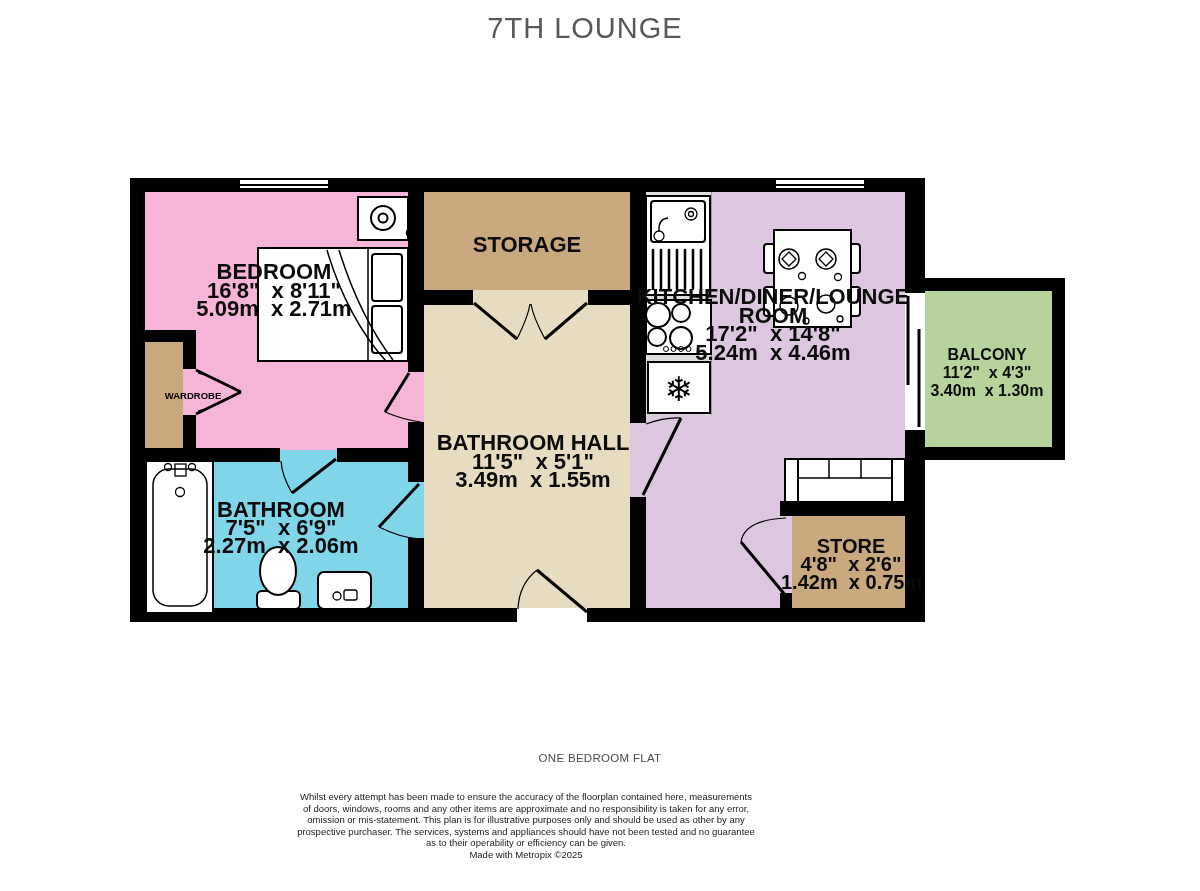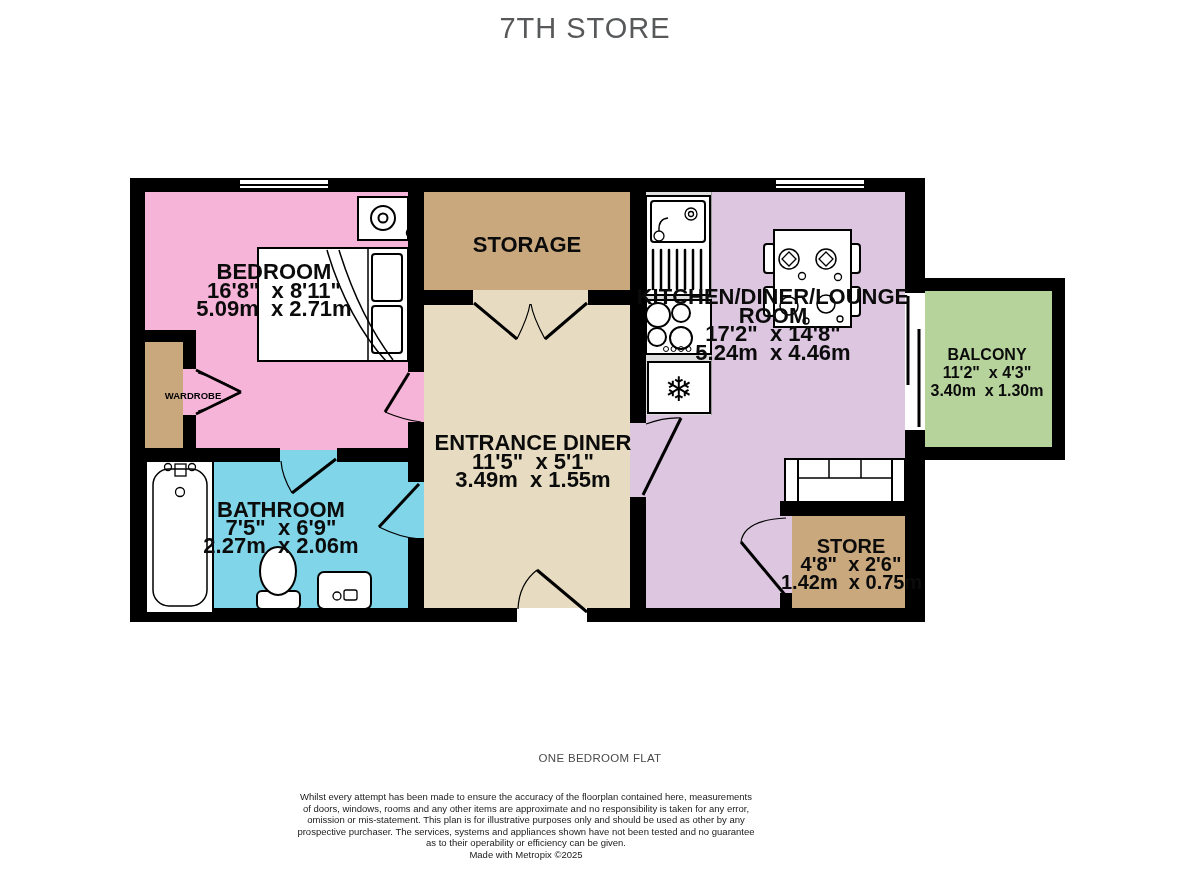--- a/index.html
+++ b/index.html
@@ -21,21 +21,21 @@
                   font-size:11.5px;color:#4a4a4a;letter-spacing:.3px;}
   #disclaimer{position:absolute;left:0;top:791px;width:1052px;text-align:center;
               font-size:9.5px;line-height:11.6px;color:#1a1a1a;}
   svg{position:absolute;left:0;top:0;pointer-events:none;}
 </style>
 </head>
 <body>
 
 <div id="page">
 
-  <div id="title">7TH STORE</div>
+  <div id="title">7TH LOUNGE</div>
 
   <div class="fill" style="left: 145px; top: 192px; width: 279px; height: 258px; background: rgb(246, 180, 216);"></div>
   <div class="fill" style="left: 145px; top: 450px; width: 279px; height: 158px; background: rgb(128, 213, 232);"></div>
   <div class="fill" style="left: 424px; top: 192px; width: 222px; height: 416px; background: rgb(231, 220, 193);"></div>
   <div class="fill" style="left: 424px; top: 192px; width: 206px; height: 98px; background: rgb(201, 168, 126);"></div>
   <div class="fill" style="left: 646px; top: 192px; width: 259px; height: 416px; background: rgb(220, 198, 224);"></div>
   <div class="fill" style="left: 630px; top: 423px; width: 16px; height: 74px; background: rgb(220, 198, 224);"></div>
   <div class="fill" style="left: 645px; top: 192px; width: 67px; height: 223px; border-right: 1px solid rgb(153, 153, 153); box-sizing: border-box; background: rgb(222, 222, 222);"></div>
   <div class="fill" style="left: 792px; top: 516px; width: 113px; height: 92px; background: rgb(201, 168, 126);"></div>
   <div class="fill" style="left: 145px; top: 342px; width: 38px; height: 106px; background: rgb(201, 168, 126);"></div>
@@ -203,39 +203,39 @@
     <div>ROOM</div>
     <div class="dim">17'2"  x 14'8"</div>
     <div class="dim">5.24m  x 4.46m</div>
   </div>
   <div class="room-label" style="left:918px;top:346px;width:138px;font-size:16px;line-height:18px">
     <div>BALCONY</div>
     <div class="dim">11'2"  x 4'3"</div>
     <div class="dim">3.40m  x 1.30m</div>
   </div>
   <div class="room-label" style="left:426px;top:434px;width:214px">
-    <div>ENTRANCE DINER</div>
+    <div>BATHROOM HALL</div>
     <div class="dim">11'5"  x 5'1"</div>
     <div class="dim">3.49m  x 1.55m</div>
   </div>
   <div class="room-label" style="left:172px;top:501px;width:218px;line-height:18px">
     <div>BATHROOM</div>
     <div class="dim">7'5"  x 6'9"</div>
     <div class="dim">2.27m  x 2.06m</div>
   </div>
   <div class="room-label" style="left:781px;top:537px;width:140px;font-size:20px;line-height:18px">
     <div>STORE</div>
     <div class="dim">4'8"  x 2'6"</div>
     <div class="dim">1.42m  x 0.75m</div>
   </div>
   <div id="wardrobe-label">WARDROBE</div>
 
   <div id="footer-caption">ONE BEDROOM FLAT</div>
   <div id="disclaimer">
     <div>Whilst every attempt has been made to ensure the accuracy of the floorplan contained here, measurements</div>
     <div>of doors, windows, rooms and any other items are approximate and no responsibility is taken for any error,</div>
     <div>omission or mis-statement. This plan is for illustrative purposes only and should be used as other by any</div>
-    <div>prospective purchaser. The services, systems and appliances shown have not been tested and no guarantee</div>
+    <div>prospective purchaser. The services, systems and appliances should have not been tested and no guarantee</div>
     <div>as to their operability or efficiency can be given.</div>
     <div>Made with Metropix ©2025</div>
   </div>
 
 </div>
 
 </body></html>

